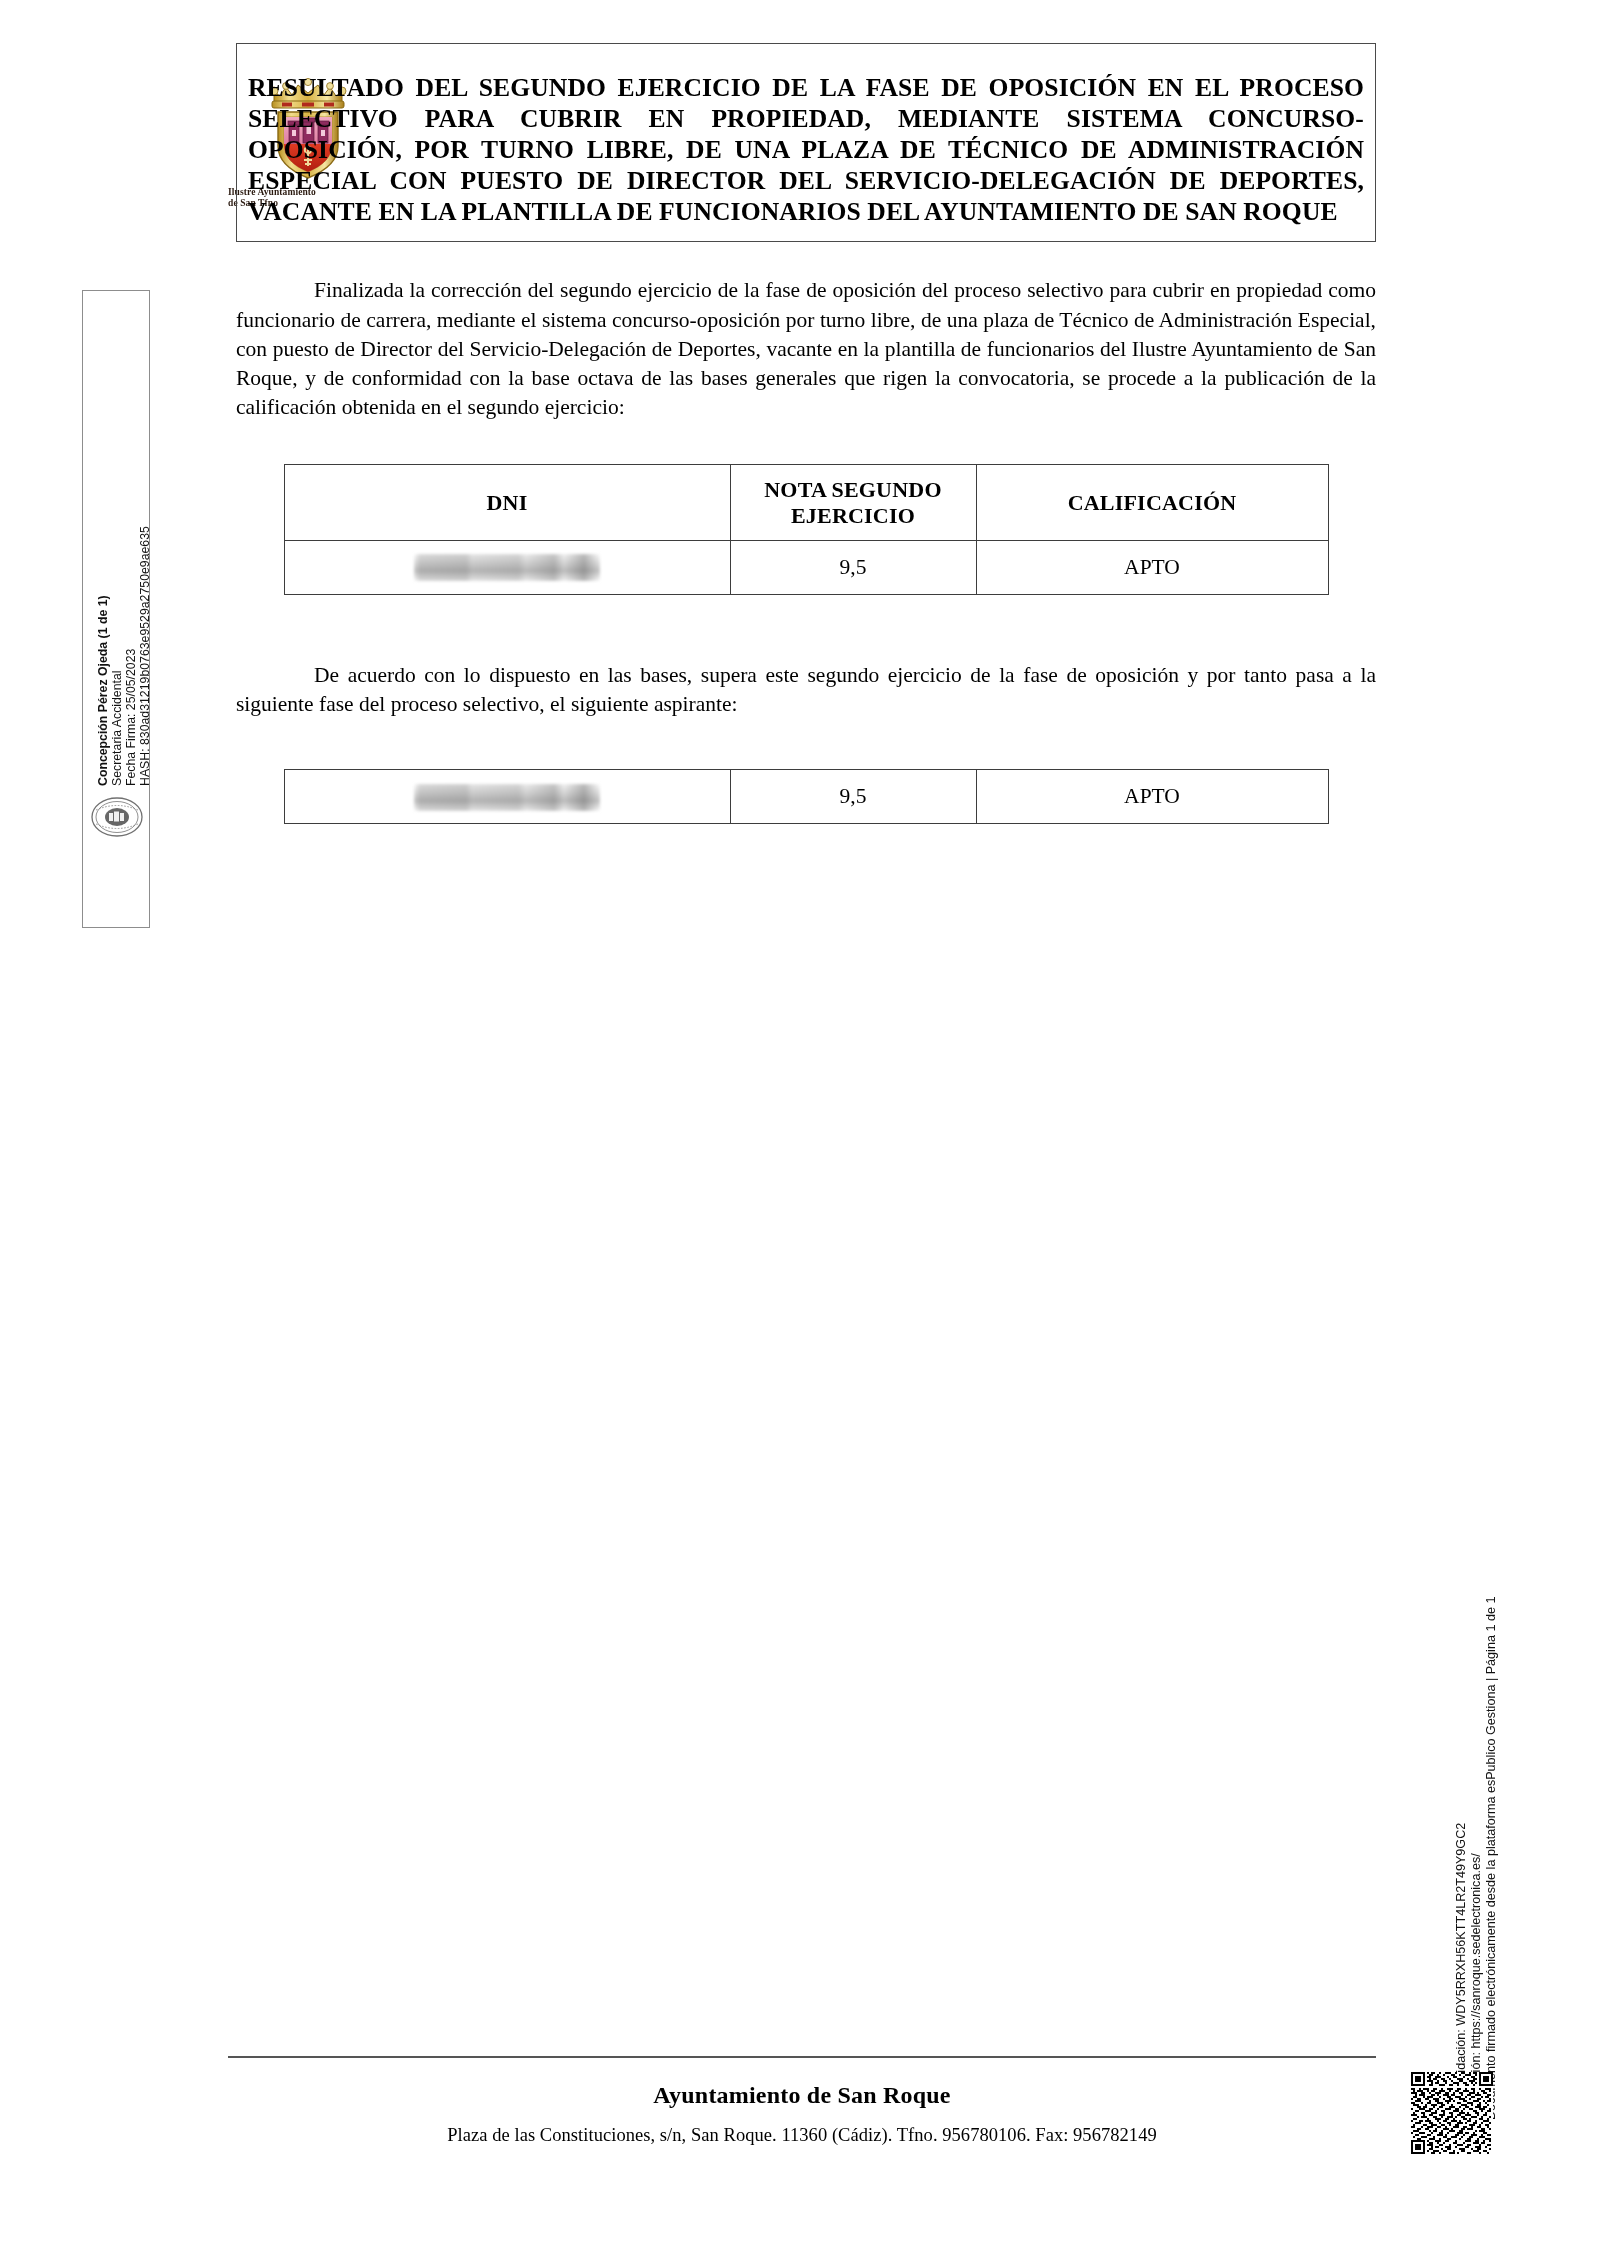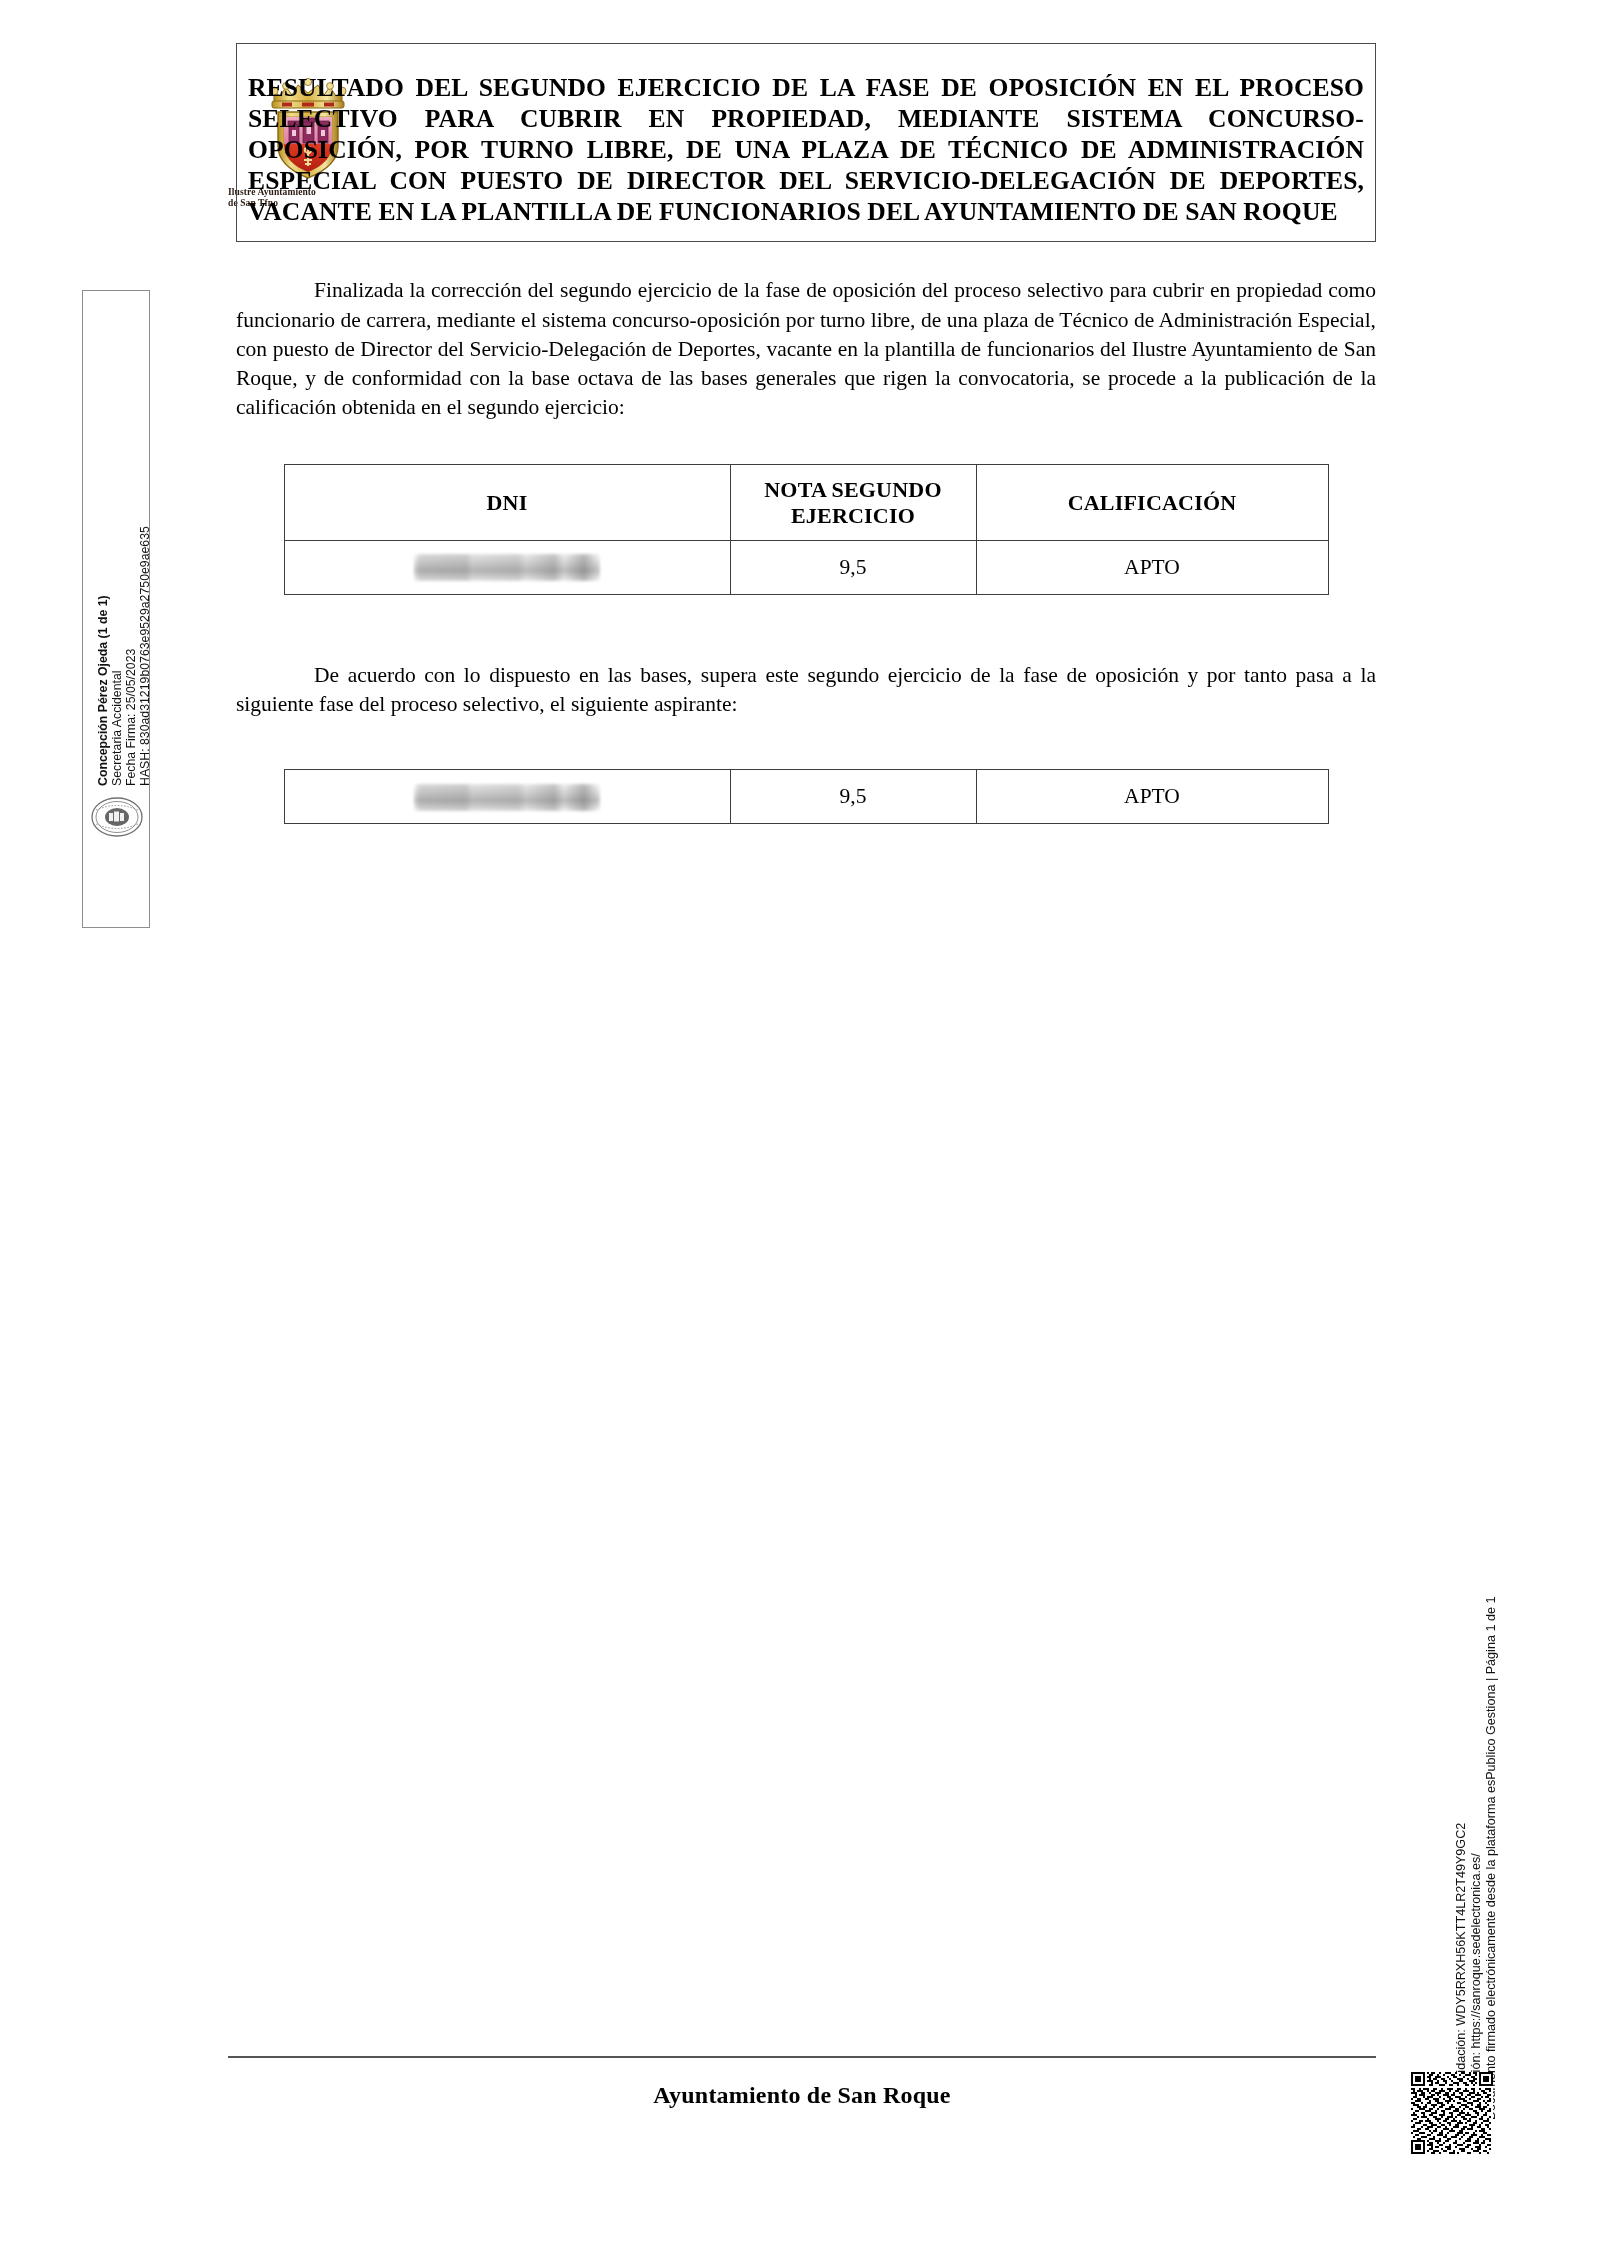--- a/index.html
+++ b/index.html
@@ -749,15 +749,16 @@
           <td>APTO</td>
         </tr>
       </tbody>
     </table>
 
   </div>
 
   <div id="footer">
     <div id="footer-rule"></div>
     <div id="footer-org">Ayuntamiento de San Roque</div>
+    <div id="footer-address">Plaza de las Constituciones, s/n, San Roque. 11360 (Cádiz). Tfno. 956780106. Fax: 956782149</div>
   </div>
 
 </div>
 
 </body></html>

